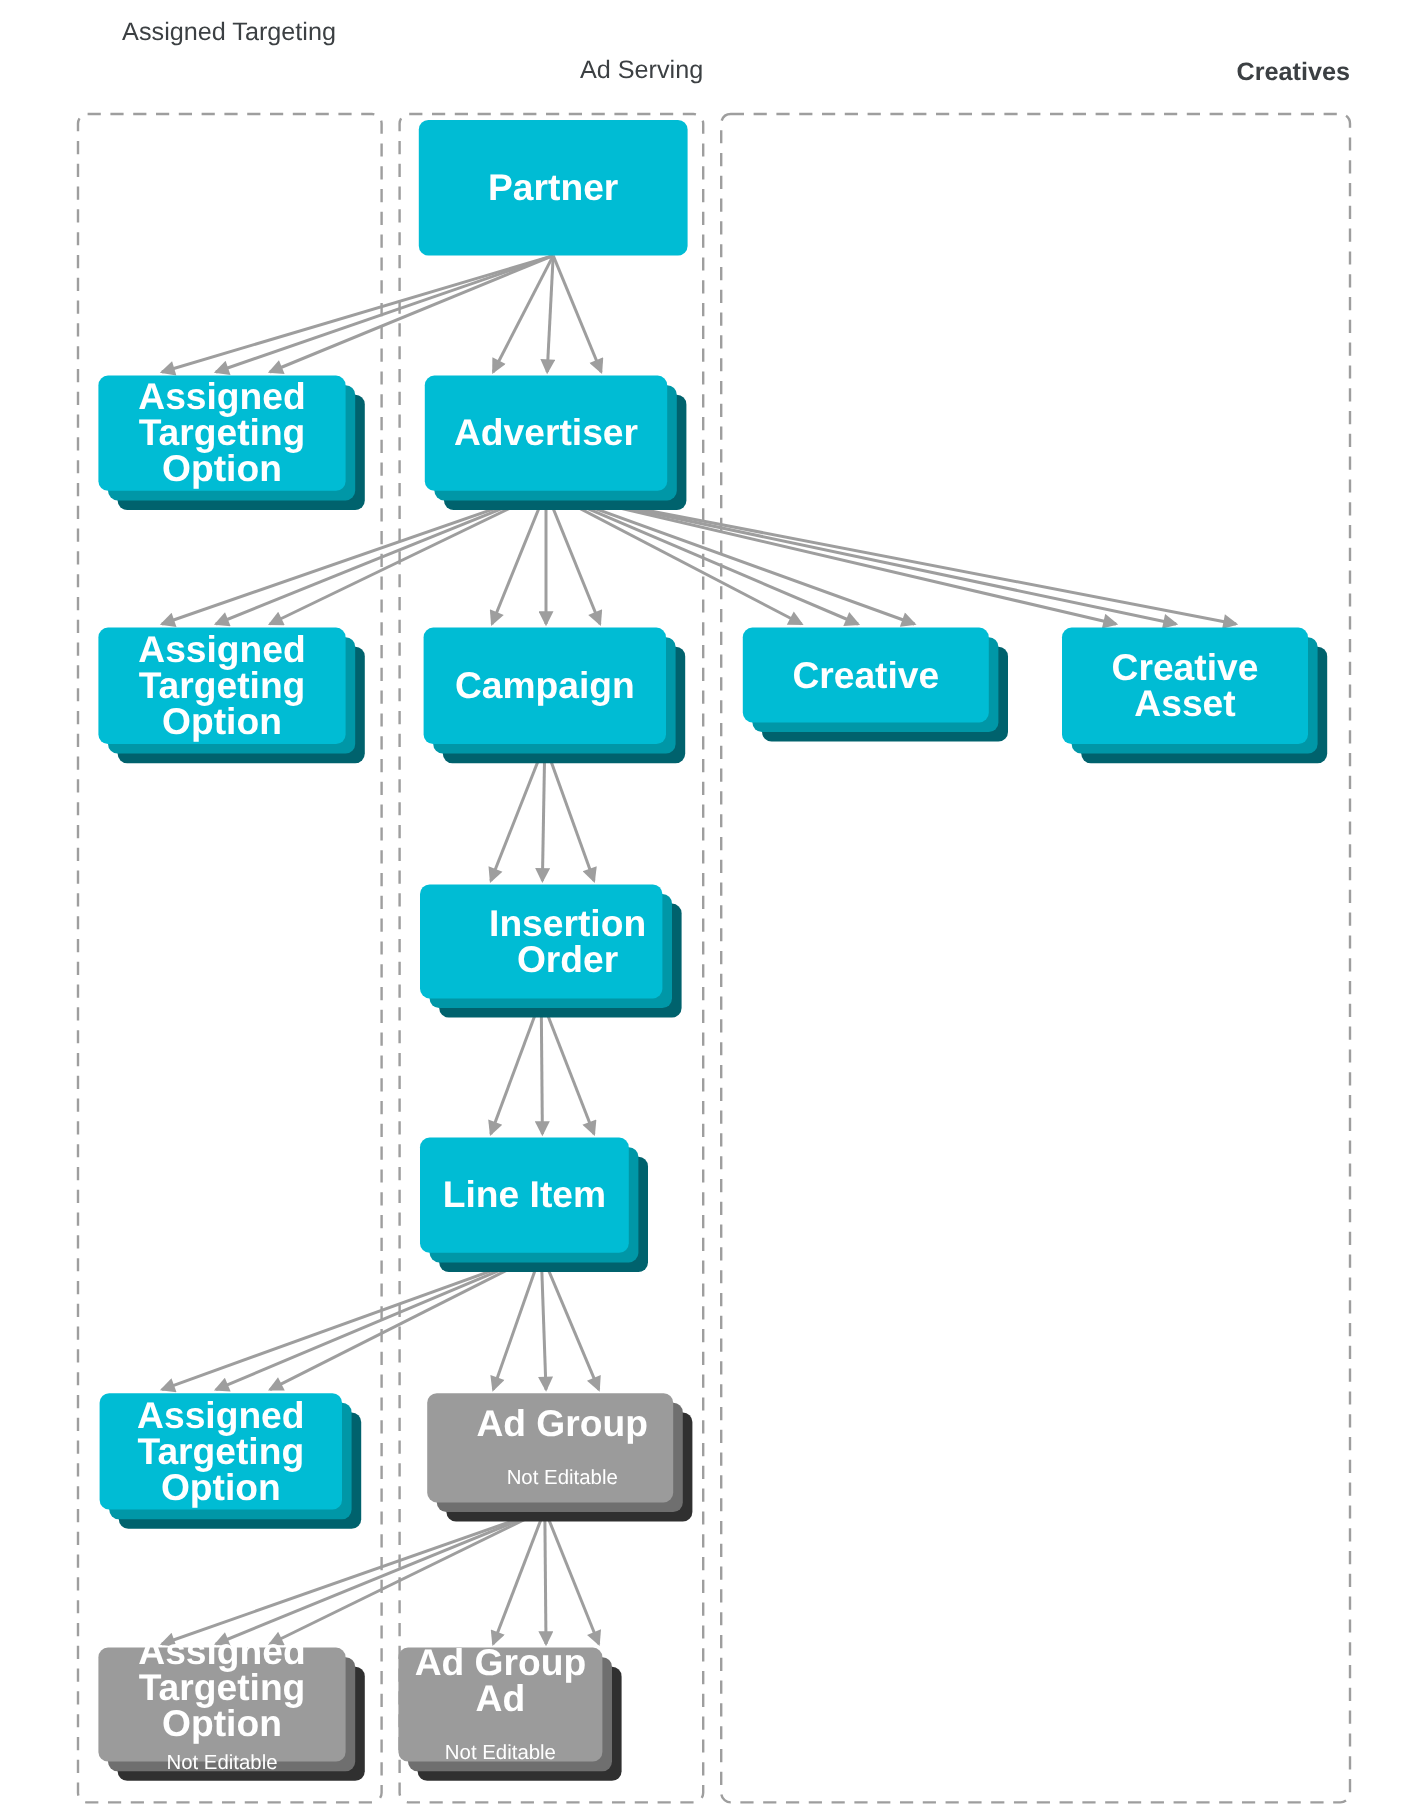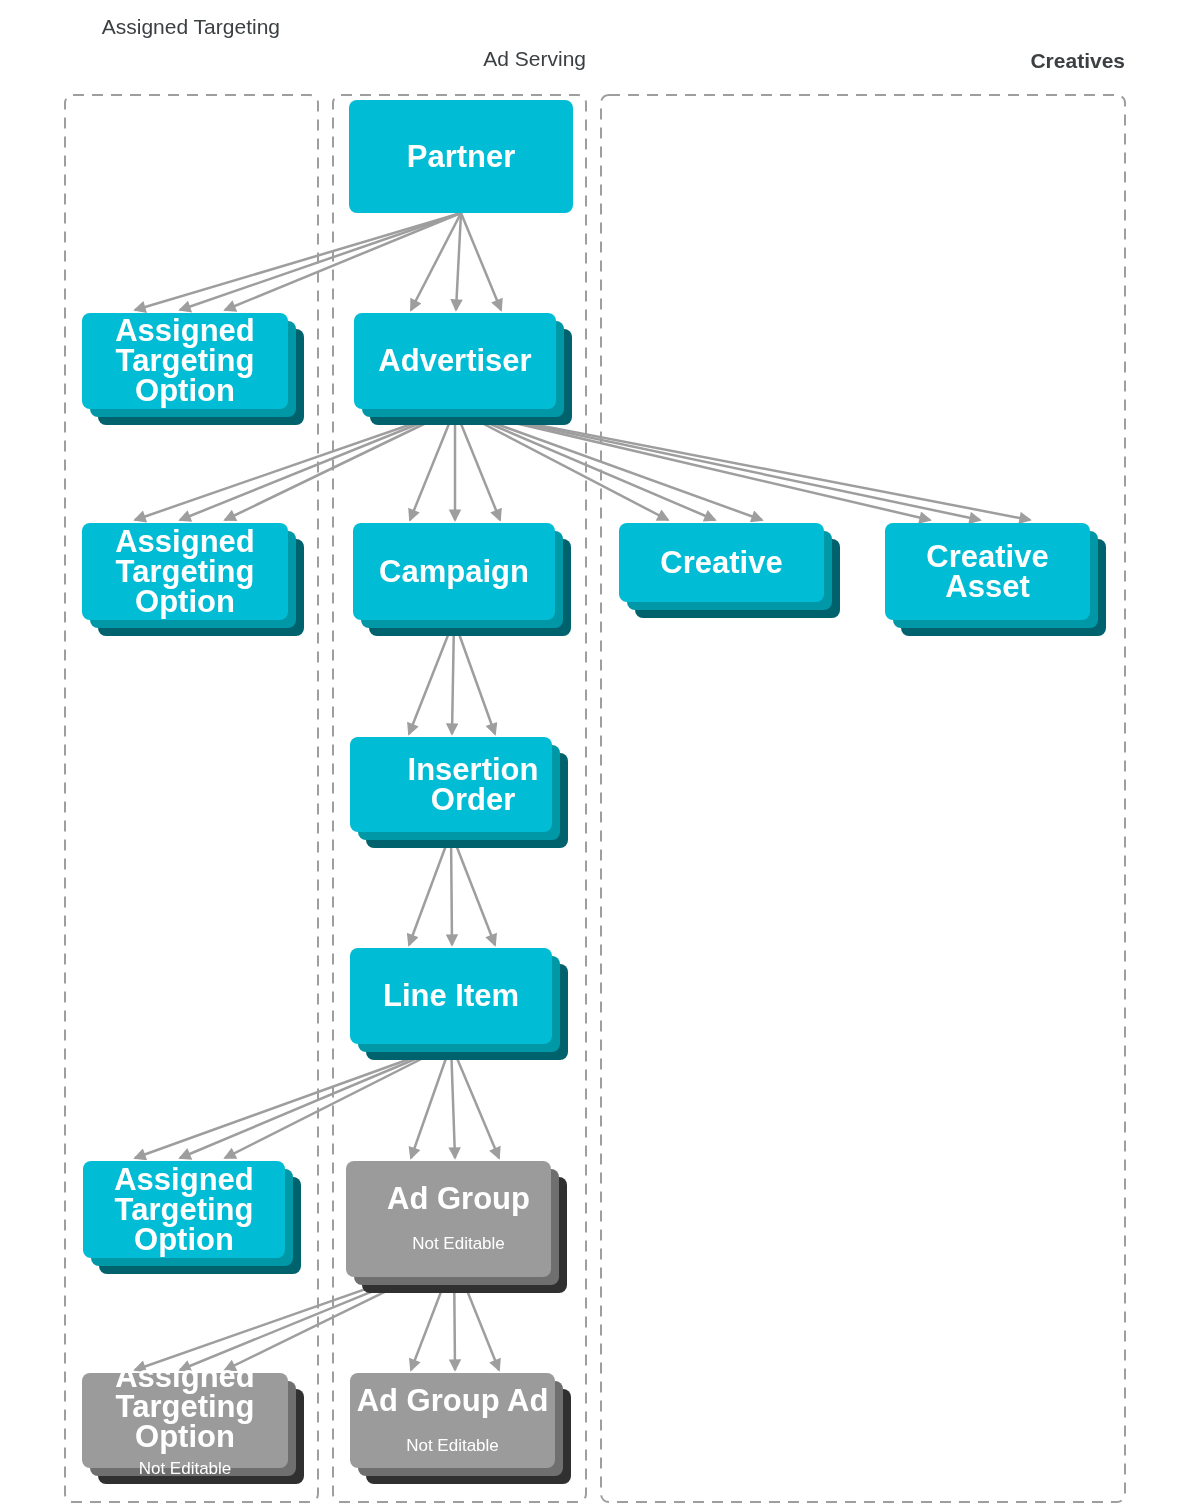--- a/index.html
+++ b/index.html
@@ -192,39 +192,39 @@
   </div>
 
   <div class="node editable" style="left:885px; top:523px; width:205px; height:97px;">
     <div class="node-label">Creative Asset</div>
   </div>
 
   <div class="node editable" style="left:350px; top:737px; width:202px; height:95px;padding-left:44px;">
     <div class="node-label">Insertion Order</div>
   </div>
 
-  <div class="node editable" style="left:350px; top:948px; width:202px; height:96px;">
+  <div class="node editable" style="left:350px; top:948px; width:174px; height:96px;">
     <div class="node-label">Line Item</div>
   </div>
 
   <div class="node editable" style="left:83px; top:1161px; width:202px; height:97px;">
     <div class="node-label">Assigned
 Targeting
 Option</div>
   </div>
 
-  <div class="node readonly" style="left:346px; top:1161px; width:205px; height:116px;padding-left:20px;">
+  <div class="node readonly" style="left:356px; top:1161px; width:205px; height:91px;padding-left:20px;">
     <div class="node-label">Ad Group</div>
     <div class="node-sub">Not Editable</div>
   </div>
 
   <div class="node readonly tight" style="left:82px; top:1373px; width:206px; height:95px;">
     <div class="node-label">Assigned
 Targeting Option</div>
     <div class="node-sub">Not Editable</div>
   </div>
 
-  <div class="node readonly" style="left:350px; top:1373px; width:205px; height:95px;">
+  <div class="node readonly" style="left:332px; top:1373px; width:170px; height:95px;">
     <div class="node-label">Ad Group Ad</div>
     <div class="node-sub">Not Editable</div>
   </div>
 
 </div>
 
 </body></html>

